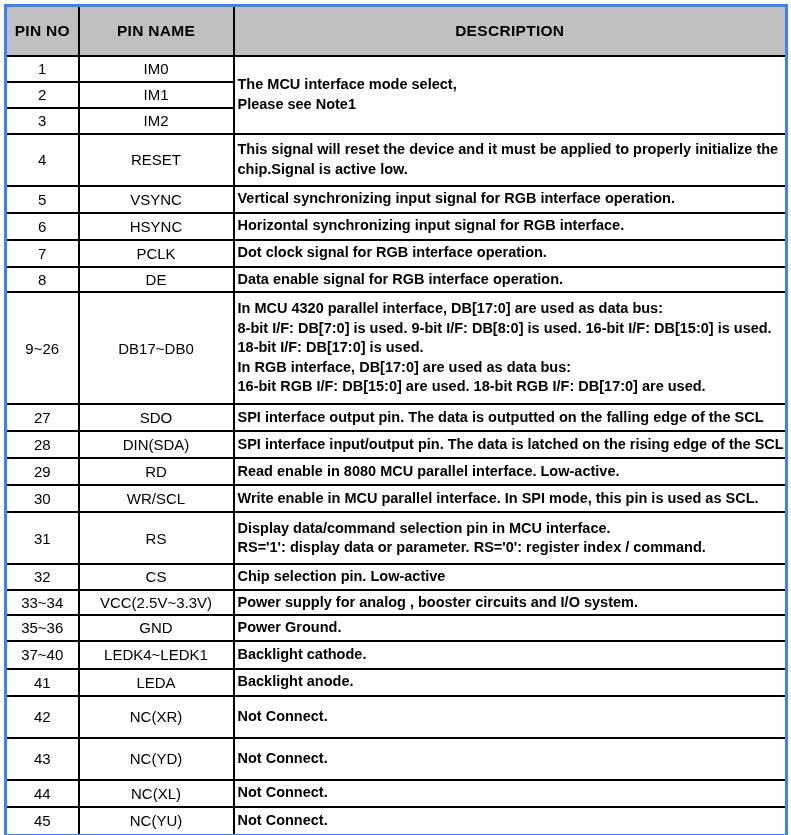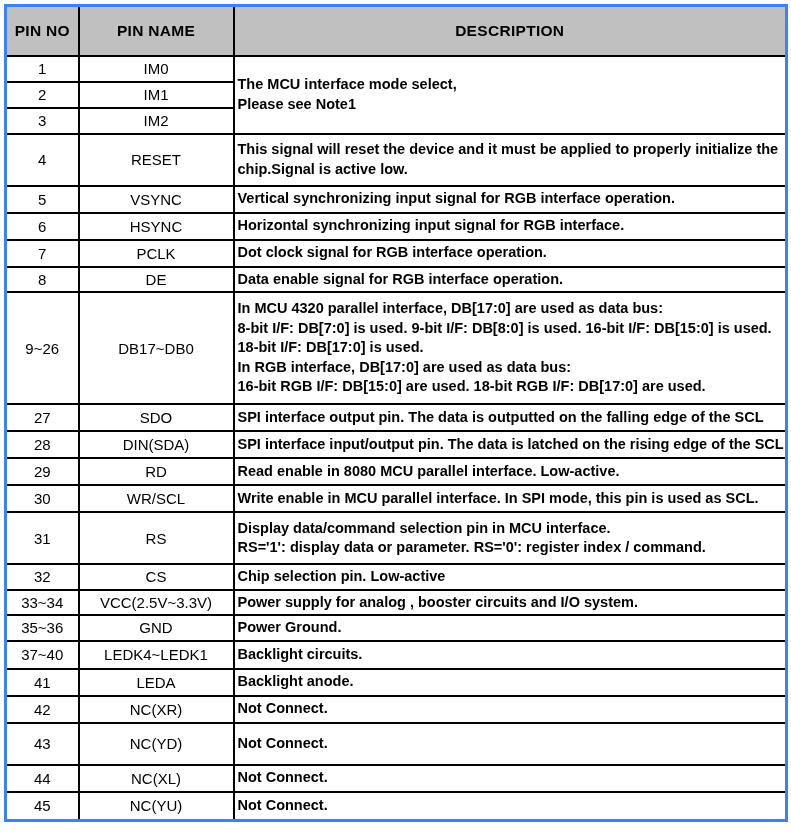--- a/index.html
+++ b/index.html
@@ -194,31 +194,31 @@
           <td class="pin-cell">35~36</td>
           <td class="pin-cell">GND</td>
           <td class="desc-cell" rowspan="1">
             <div class="desc-line">Power Ground.</div>
           </td>
         </tr>
         <tr style="height: 28px;">
           <td class="pin-cell">37~40</td>
           <td class="pin-cell">LEDK4~LEDK1</td>
           <td class="desc-cell" rowspan="1">
-            <div class="desc-line">Backlight circuits.</div>
+            <div class="desc-line">Backlight cathode.</div>
           </td>
         </tr>
         <tr style="height: 27px;">
           <td class="pin-cell">41</td>
           <td class="pin-cell">LEDA</td>
           <td class="desc-cell" rowspan="1">
             <div class="desc-line">Backlight anode.</div>
           </td>
         </tr>
-        <tr style="height: 27px;">
+        <tr style="height: 42px;">
           <td class="pin-cell">42</td>
           <td class="pin-cell">NC(XR)</td>
           <td class="desc-cell" rowspan="1">
             <div class="desc-line">Not Connect.</div>
           </td>
         </tr>
         <tr style="height: 42px;">
           <td class="pin-cell">43</td>
           <td class="pin-cell">NC(YD)</td>
           <td class="desc-cell" rowspan="1">

